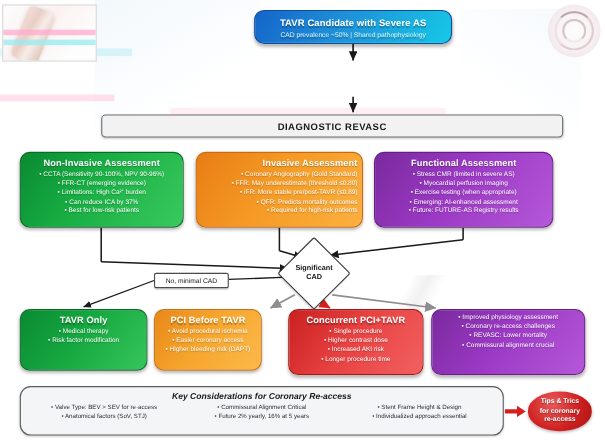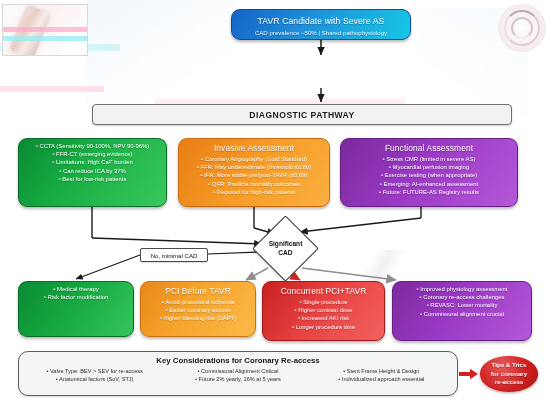--- a/index.html
+++ b/index.html
@@ -79,21 +79,21 @@
   
   .node {
     position: absolute;
     border-radius: 9px;
     text-align: center;
     color: #ffffff;
     box-shadow: 0 2px 3px rgba(0,0,0,.28);
     padding: 3px 4px 4px;
   }
   .node .ttl {
-    font-weight: normal;
+    font-weight: bold;
     font-size: 8.4px;
     letter-spacing: .1px;
     line-height: 12px;
     margin-bottom: 1px;
     text-shadow: 0 1px 1px rgba(0,0,0,.30);
   }
   .node ul { list-style: none; }
   .node li {
     font-size: 5.9px;
     line-height: 8.2px;
@@ -143,23 +143,24 @@
   
   #n-noninv {
     left: 18px; top: 138px; width: 149px; height: 69px;
     background: linear-gradient(125deg,#0a8a33 0%,#17ad42 40%,#39c95e 100%);
     border: 1px solid #096b28;
   }
   #n-inv {
     left: 178px; top: 138px; width: 152px; height: 69px;
     background: linear-gradient(125deg,#e87d16 0%,#f59a24 45%,#fbb040 100%);
     border: 1px solid #c96a10;
+    text-align: right;
   }
   #n-func {
-    left: 340px; top: 138px; width: 178px; height: 69px;
+    left: 340px; top: 138px; width: 163px; height: 69px;
     background: linear-gradient(125deg,#7a2a9e 0%,#9b39c4 45%,#b558d8 100%);
     border: 1px solid #651f86;
   }
 
   
   #n-diamond {
     position: absolute;
     left: 262px; top: 225px; width: 47px; height: 47px;
   }
   #n-diamond .dshape {
@@ -189,21 +190,21 @@
     box-shadow: 0 1px 1px rgba(0,0,0,.15);
   }
 
   
   #n-tavronly {
     left: 18px; top: 281px; width: 116px; height: 56px;
     background: linear-gradient(125deg,#0a8a33 0%,#16a840 45%,#35c55b 100%);
     border: 1px solid #096b28;
   }
   #n-pcibefore {
-    left: 140px; top: 281px; width: 116px; height: 56px;
+    left: 140px; top: 281px; width: 98px; height: 56px;
     background: linear-gradient(125deg,#e8881a 0%,#f6a52c 45%,#fcb94a 100%);
     border: 1px solid #c97210;
   }
   #n-concurrent {
     left: 262px; top: 281px; width: 123px; height: 60px;
     background: linear-gradient(125deg,#c92020 0%,#e84141 45%,#f26060 100%);
     border: 1px solid #a51818;
   }
   #n-pciafter {
     left: 392px; top: 281px; width: 140px; height: 60px;
@@ -217,20 +218,21 @@
     left: 18px; top: 351px; width: 440px; height: 45px;
     background: #f4f5f7;
     border: 1.3px solid #5d5d5d;
     border-radius: 10px;
     box-shadow: 0 1px 2px rgba(0,0,0,.15);
     padding-top: 4px;
   }
   #n-key .ktitle {
     text-align: center; font-size: 7.8px; font-weight: bold; color: #15181c;
     margin-bottom: 3px;
+    font-style: italic;
   }
   #n-key .kgrid {
     display: grid;
     grid-template-columns: 1fr 1fr 1fr;
     row-gap: 2px;
     padding: 0 4px;
   }
   #n-key .kcell {
     font-size: 5.6px; color: #2a2d33; text-align: center; white-space: nowrap;
   }
@@ -315,24 +317,25 @@
     <line x1="302" y1="268" x2="396" y2="280" stroke="#8d8d92" stroke-width="1.6" marker-end="url(#ahg)"></line>
   </svg>
 
   <div class="node" id="n-candidate">
     <div class="ttl">TAVR Candidate with Severe AS</div>
     <div class="sub">CAD prevalence ~50% | Shared pathophysiology</div>
   </div>
 
 
   <div id="n-pathway">
-    <span>DIAGNOSTIC PATHWAY</span>
+    <span>DIAGNOSTIC REVASC</span>
   </div>
 
   <div class="node" id="n-noninv">
+    <div class="ttl">Non-Invasive Assessment</div>
     <ul>
       <li>CCTA (Sensitivity 90-100%, NPV 90-96%)</li>
       <li>FFR-CT (emerging evidence)</li>
       <li>Limitations: High Ca²⁺ burden</li>
       <li>Can reduce ICA by 37%</li>
       <li>Best for low-risk patients</li>
     </ul>
   </div>
 
   <div class="node" id="n-inv">
@@ -361,20 +364,21 @@
     <div class="dshape"></div>
     <div class="dlabel">
       <span>Significant</span>
       <span>CAD</span>
     </div>
   </div>
 
   <div id="n-nocad">No, minimal CAD</div>
 
   <div class="node" id="n-tavronly">
+    <div class="ttl">TAVR Only</div>
     <ul>
       <li>Medical therapy</li>
       <li>Risk factor modification</li>
     </ul>
   </div>
 
   <div class="node" id="n-pcibefore">
     <div class="ttl">PCI Before TAVR</div>
     <ul>
       <li>Avoid procedural ischemia</li>

